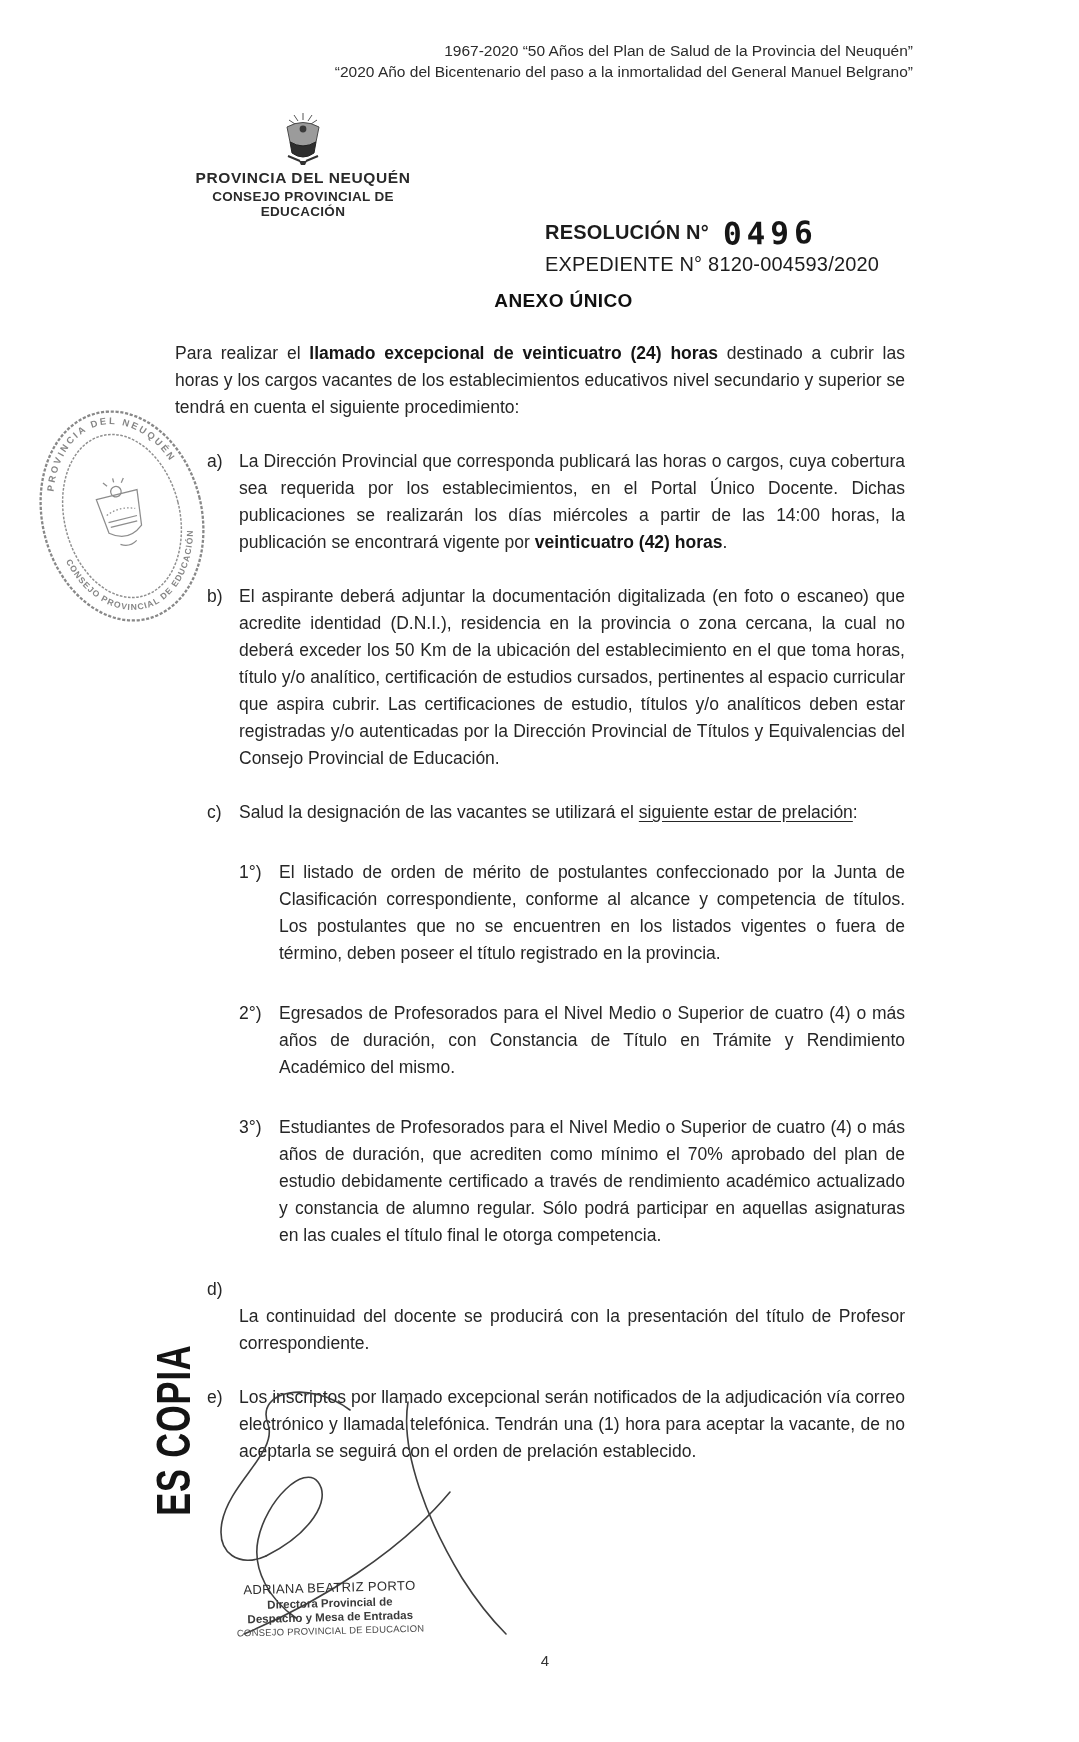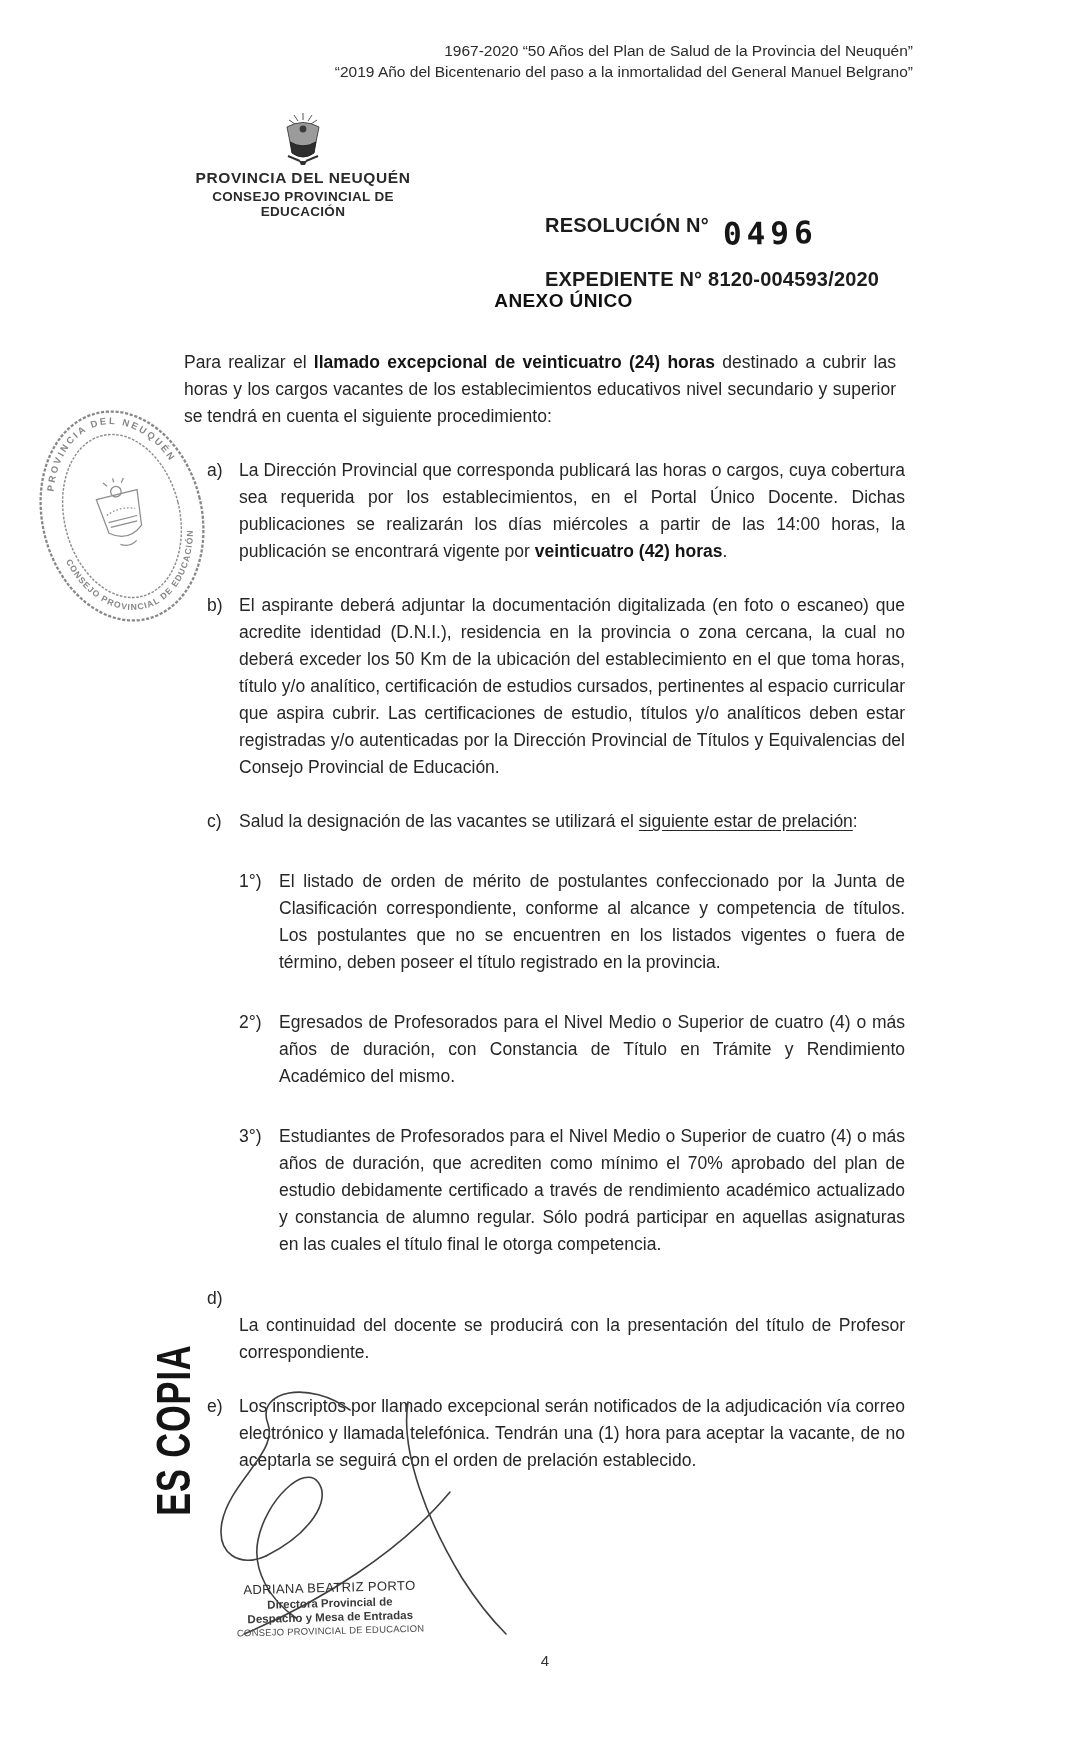--- a/index.html
+++ b/index.html
@@ -16,36 +16,36 @@
     position:absolute;top:40px;right:166px;
     text-align:right;font-size:15.5px;line-height:21px;color:#2b2b2b;
   }
   
   .org-block{position:absolute;top:112px;left:170px;width:266px;text-align:center;color:#2a2a2a;}
   .org-block svg{display:block;margin:0 auto;}
   .org-name{font-size:15.5px;font-weight:bold;letter-spacing:.6px;margin-top:3px;}
   .org-sub{font-size:13.5px;font-weight:bold;letter-spacing:.3px;margin-top:2px;}
   
   .res-block{position:absolute;top:214px;left:545px;color:#1c1c1c;}
-  .res-line{display:flex;align-items:flex-start;gap:14px;font-weight:bold;font-size:20px;letter-spacing:.2px;}
+  .res-line{display:flex;align-items:center;gap:14px;font-weight:bold;font-size:20px;letter-spacing:.2px;}
   .res-number{
     font-family:"DejaVu Sans Mono",monospace;font-weight:bold;
     font-size:31px;letter-spacing:5px;transform:translateY(1px) rotate(-1deg);
     color:#161616;
   }
-  .res-exp{font-weight:bold;font-size:20px;margin-top:18px;letter-spacing:.2px;}
+  .res-exp{font-weight:normal;font-size:20px;margin-top:3px;letter-spacing:.2px;}
   
   .doc-title{position:absolute;top:290px;left:0;width:1079px;text-align:center;
     font-weight:bold;font-size:19px;letter-spacing:.4px;color:#111;padding-left:24px;}
   
   .body{
     position:absolute;top:340px;left:175px;width:730px;
     font-size:17.5px;line-height:27px;text-align:justify;color:#262626;
   }
-  .body p.intro{margin:9px;}
+  .body p.intro{margin:0;}
   .b{font-weight:bold;color:#151515;}
   .u{text-decoration:underline;text-underline-offset:3px;}
   .item{display:flex;margin-top:27px;margin-left:32px;}
   .ilabel{flex:none;width:32px;}
   .itext{flex:1;text-align:justify;}
   .item.lvl2{margin-left:64px;margin-top:33px;}
   .item.lvl2 .ilabel{width:40px;}
   
   .seal{position:absolute;left:36px;top:406px;width:172px;height:220px;
     transform:rotate(-14deg);opacity:.82;}
@@ -70,21 +70,21 @@
   .page-num{position:absolute;left:528px;top:1652px;width:34px;text-align:center;
     font-size:15px;color:#333;}
 </style>
 </head>
 <body>
 
 <div class="page">
 
   <div class="scan-header">
     <div>1967-2020 “50 Años del Plan de Salud de la Provincia del Neuquén”</div>
-    <div>“2019 Año del Bicentenario del paso a la inmortalidad del General Manuel Belgrano”</div>
+    <div>“2020 Año del Bicentenario del paso a la inmortalidad del General Manuel Belgrano”</div>
   </div>
 
   <div class="org-block">
     <svg width="46" height="54" viewBox="0 0 46 54">
       <g stroke="#555" stroke-width="1" fill="none">
         <line x1="23" y1="8" x2="23" y2="1"></line>
           <line x1="18" y1="9" x2="14" y2="3"></line>
         <line x1="28" y1="9" x2="32" y2="3"></line>
           <line x1="15" y1="12" x2="9" y2="8"></line>
         <line x1="31" y1="12" x2="37" y2="8"></line>

